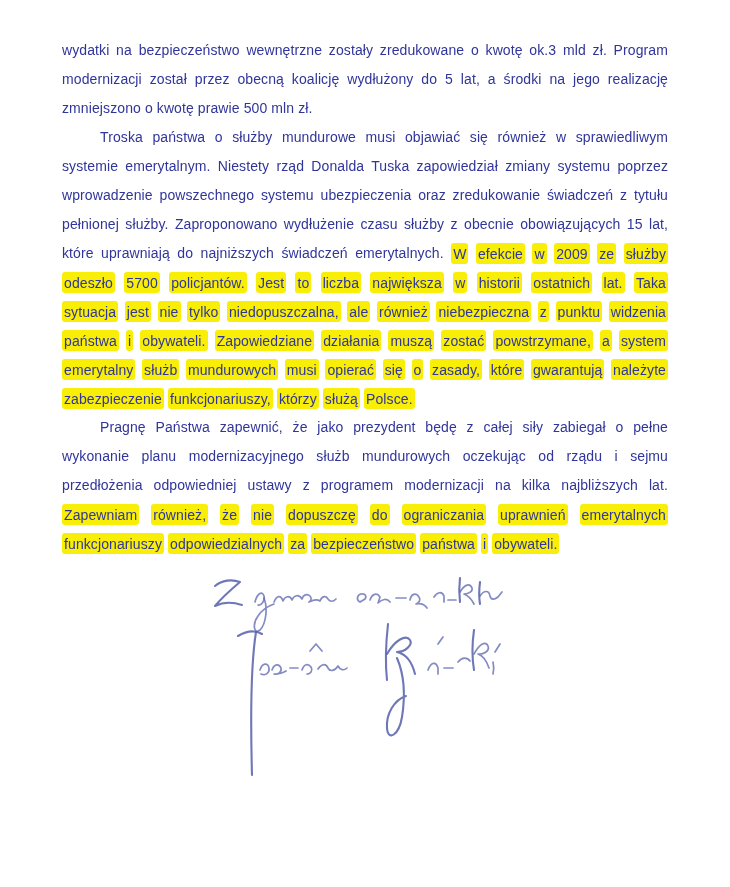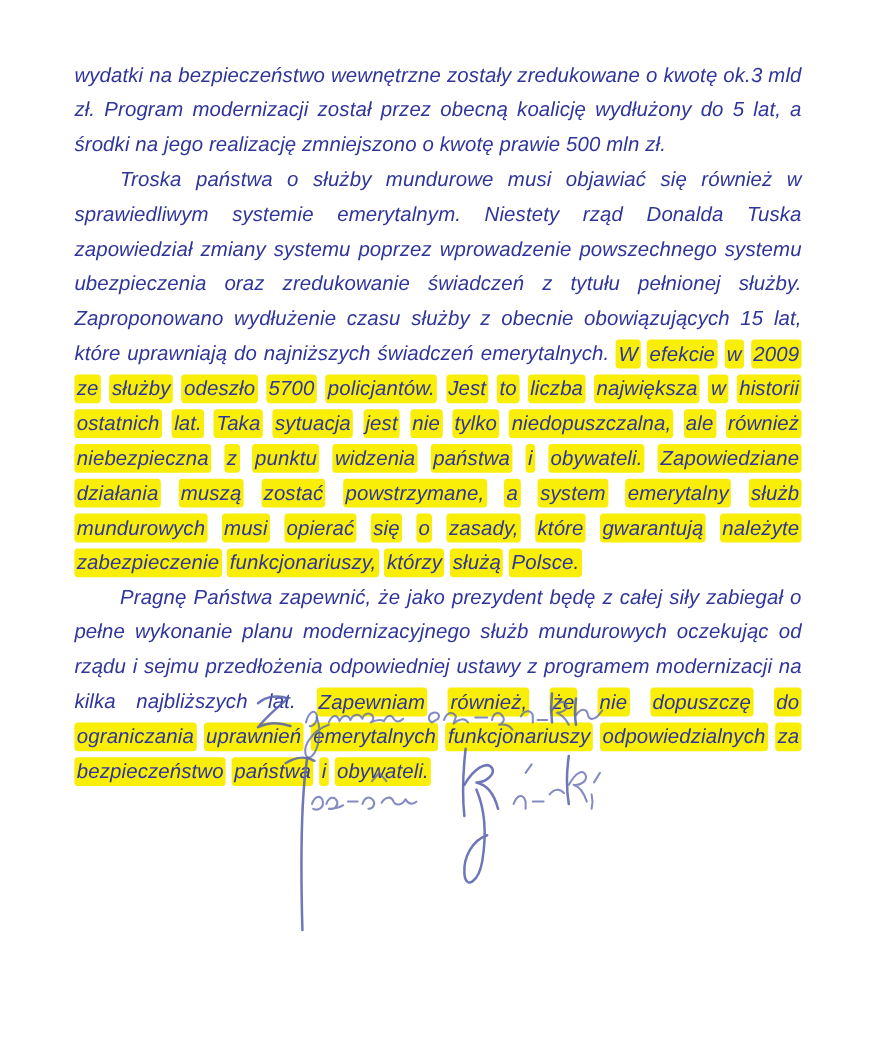--- a/index.html
+++ b/index.html
@@ -9,28 +9,27 @@
     font-family:"Liberation Sans", sans-serif;
     overflow:hidden;
     position:relative;
   }
   .page {
     position:absolute; inset:0;
     background:var(--page,#ffffff);
   }
   .doc-text {
     position:absolute;
-    left:62px; top:48px; width:606px;
+    left:62px; top:36px; width:606px;
     color:var(--text,#30359a);
-    font-size:17px;
+    font-size:14px;
     line-height:29px;
     text-align:justify;
     letter-spacing:0.1px;
     filter:blur(0.28px);
-    font-style:italic;
   }
   .doc-text p { margin:0; }
   .doc-text p.indent { text-indent:38px; }
   .hlw {
     background:var(--hl,#f8ee07);
     padding:2.5px 2px;
     border-radius:3px;
     -webkit-box-decoration-break:clone;
     box-decoration-break:clone;
   }

